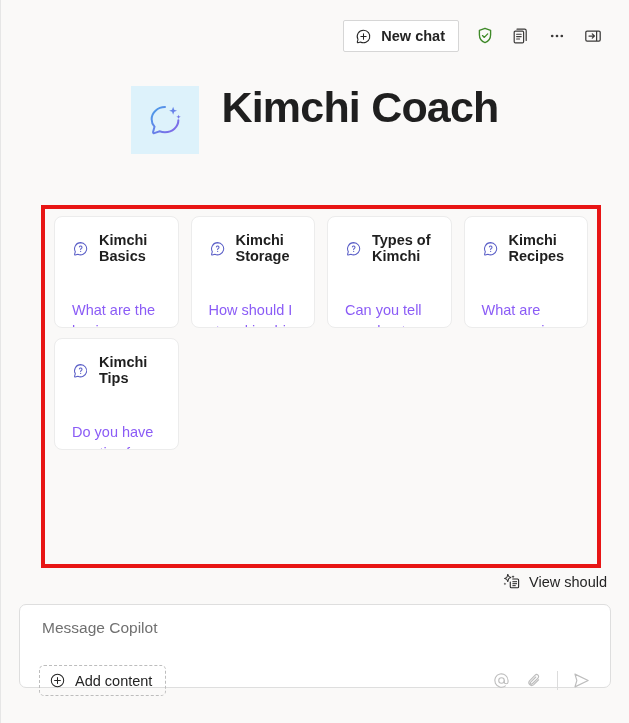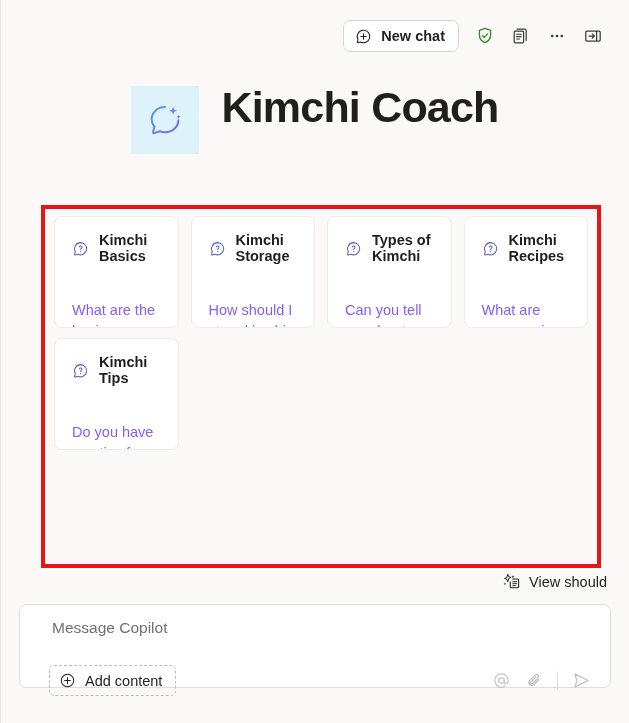--- a/index.html
+++ b/index.html
@@ -28,21 +28,21 @@
     gap: 0px;
   }
 
   .new-chat-btn {
     display: flex;
     align-items: center;
     gap: 9px;
     height: 32px;
     padding: 0 13px 0 11px;
     border: 1px solid #d6d6d6;
-    border-radius: 7px;
+    border-radius: 2px;
     background: #ffffff;
     font-size: 14.5px;
     font-weight: 600;
     color: #242424;
     white-space: nowrap;
     cursor: pointer;
   }
 
   .tb-icon {
     width: 36px;
@@ -154,21 +154,21 @@
   
   .composer {
     position: absolute;
     left: 18px;
     right: 18px;
     top: 604px;
     height: 84px;
     background: #ffffff;
     border: 1px solid #dedede;
     border-radius: 7px;
-    padding: 14px 14px 0 29px;
+    padding: 14px 14px 0 19px;
     display: flex;
     flex-direction: column;
     justify-content: space-between;
   }
 
   .composer-placeholder {
     font-size: 15.5px;
     color: #707070;
     padding-left: 3px;
     cursor: text;

